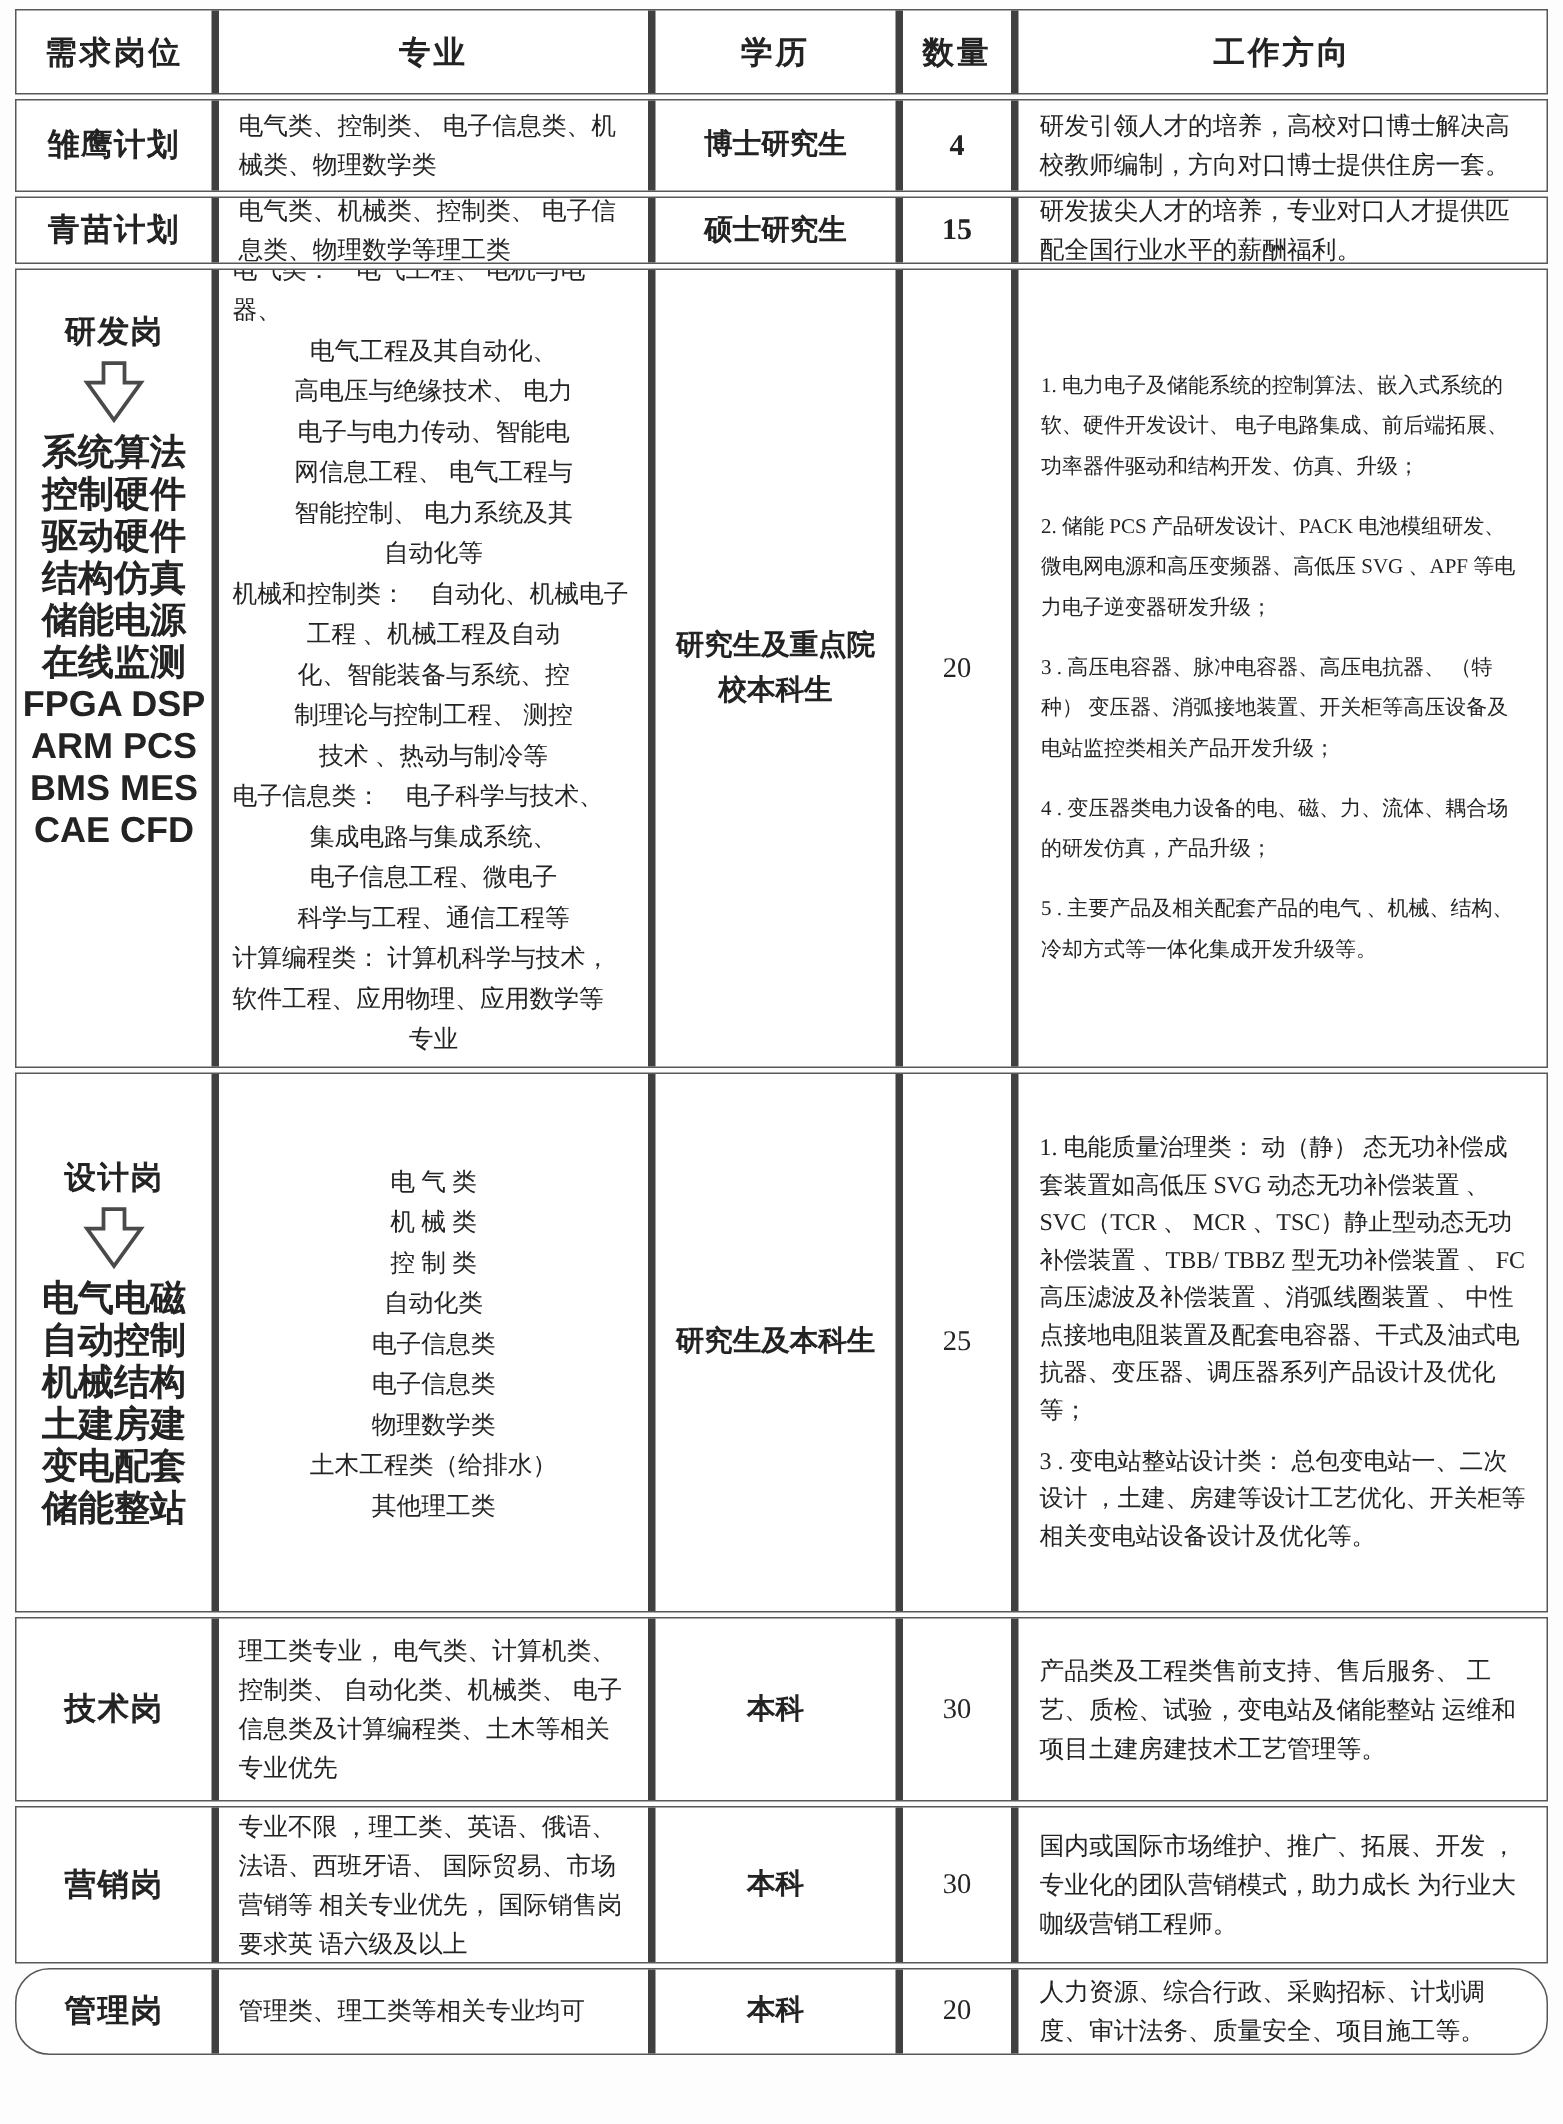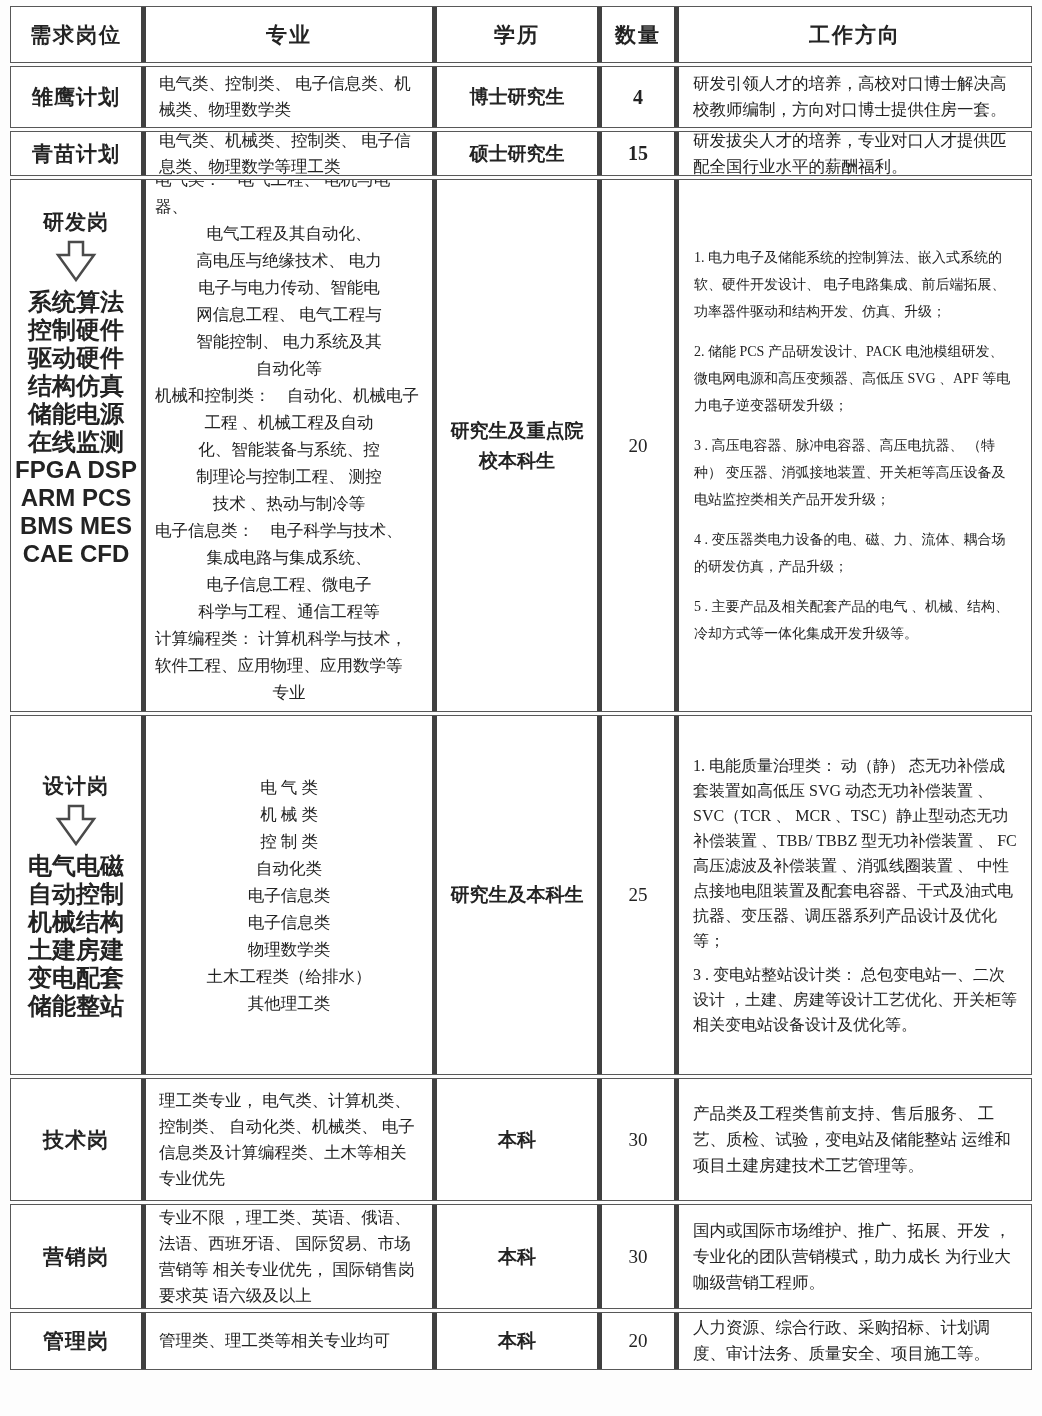--- a/index.html
+++ b/index.html
@@ -14,21 +14,21 @@
   .c4{width:77px;}
   .c5{flex:1;}
   
   .rh{height:57px;}
   .r1{height:62px;}
   .r2{height:45px;}
   .r3{height:533px;}
   .r4{height:360px;}
   .r5{height:123px;}
   .r6{height:105px;}
-  .r7{height:58px;}
+  .r7{height:58px;border-radius:23px;}
   
   .hcell{align-items:center;font-family:"Liberation Sans",sans-serif;font-weight:bold;font-size:21px;letter-spacing:2px;}
   
   .ptitle{font-family:"Liberation Sans",sans-serif;font-weight:bold;font-size:21px;text-align:center;line-height:32px;letter-spacing:1px;}
   .tag{font-family:"Liberation Sans",sans-serif;font-weight:bold;font-size:24px;line-height:28px;text-align:center;white-space:nowrap;}
   .arrow{display:flex;justify-content:center;margin:2px 0 6px 0;}
   .r3c1{justify-content:flex-start;padding-top:26px;}
   
   .mtext{font-size:16.5px;line-height:26px;padding:0 13px;text-align:left;}
   .ln{font-size:16.5px;line-height:27px;padding:0 9px;}

